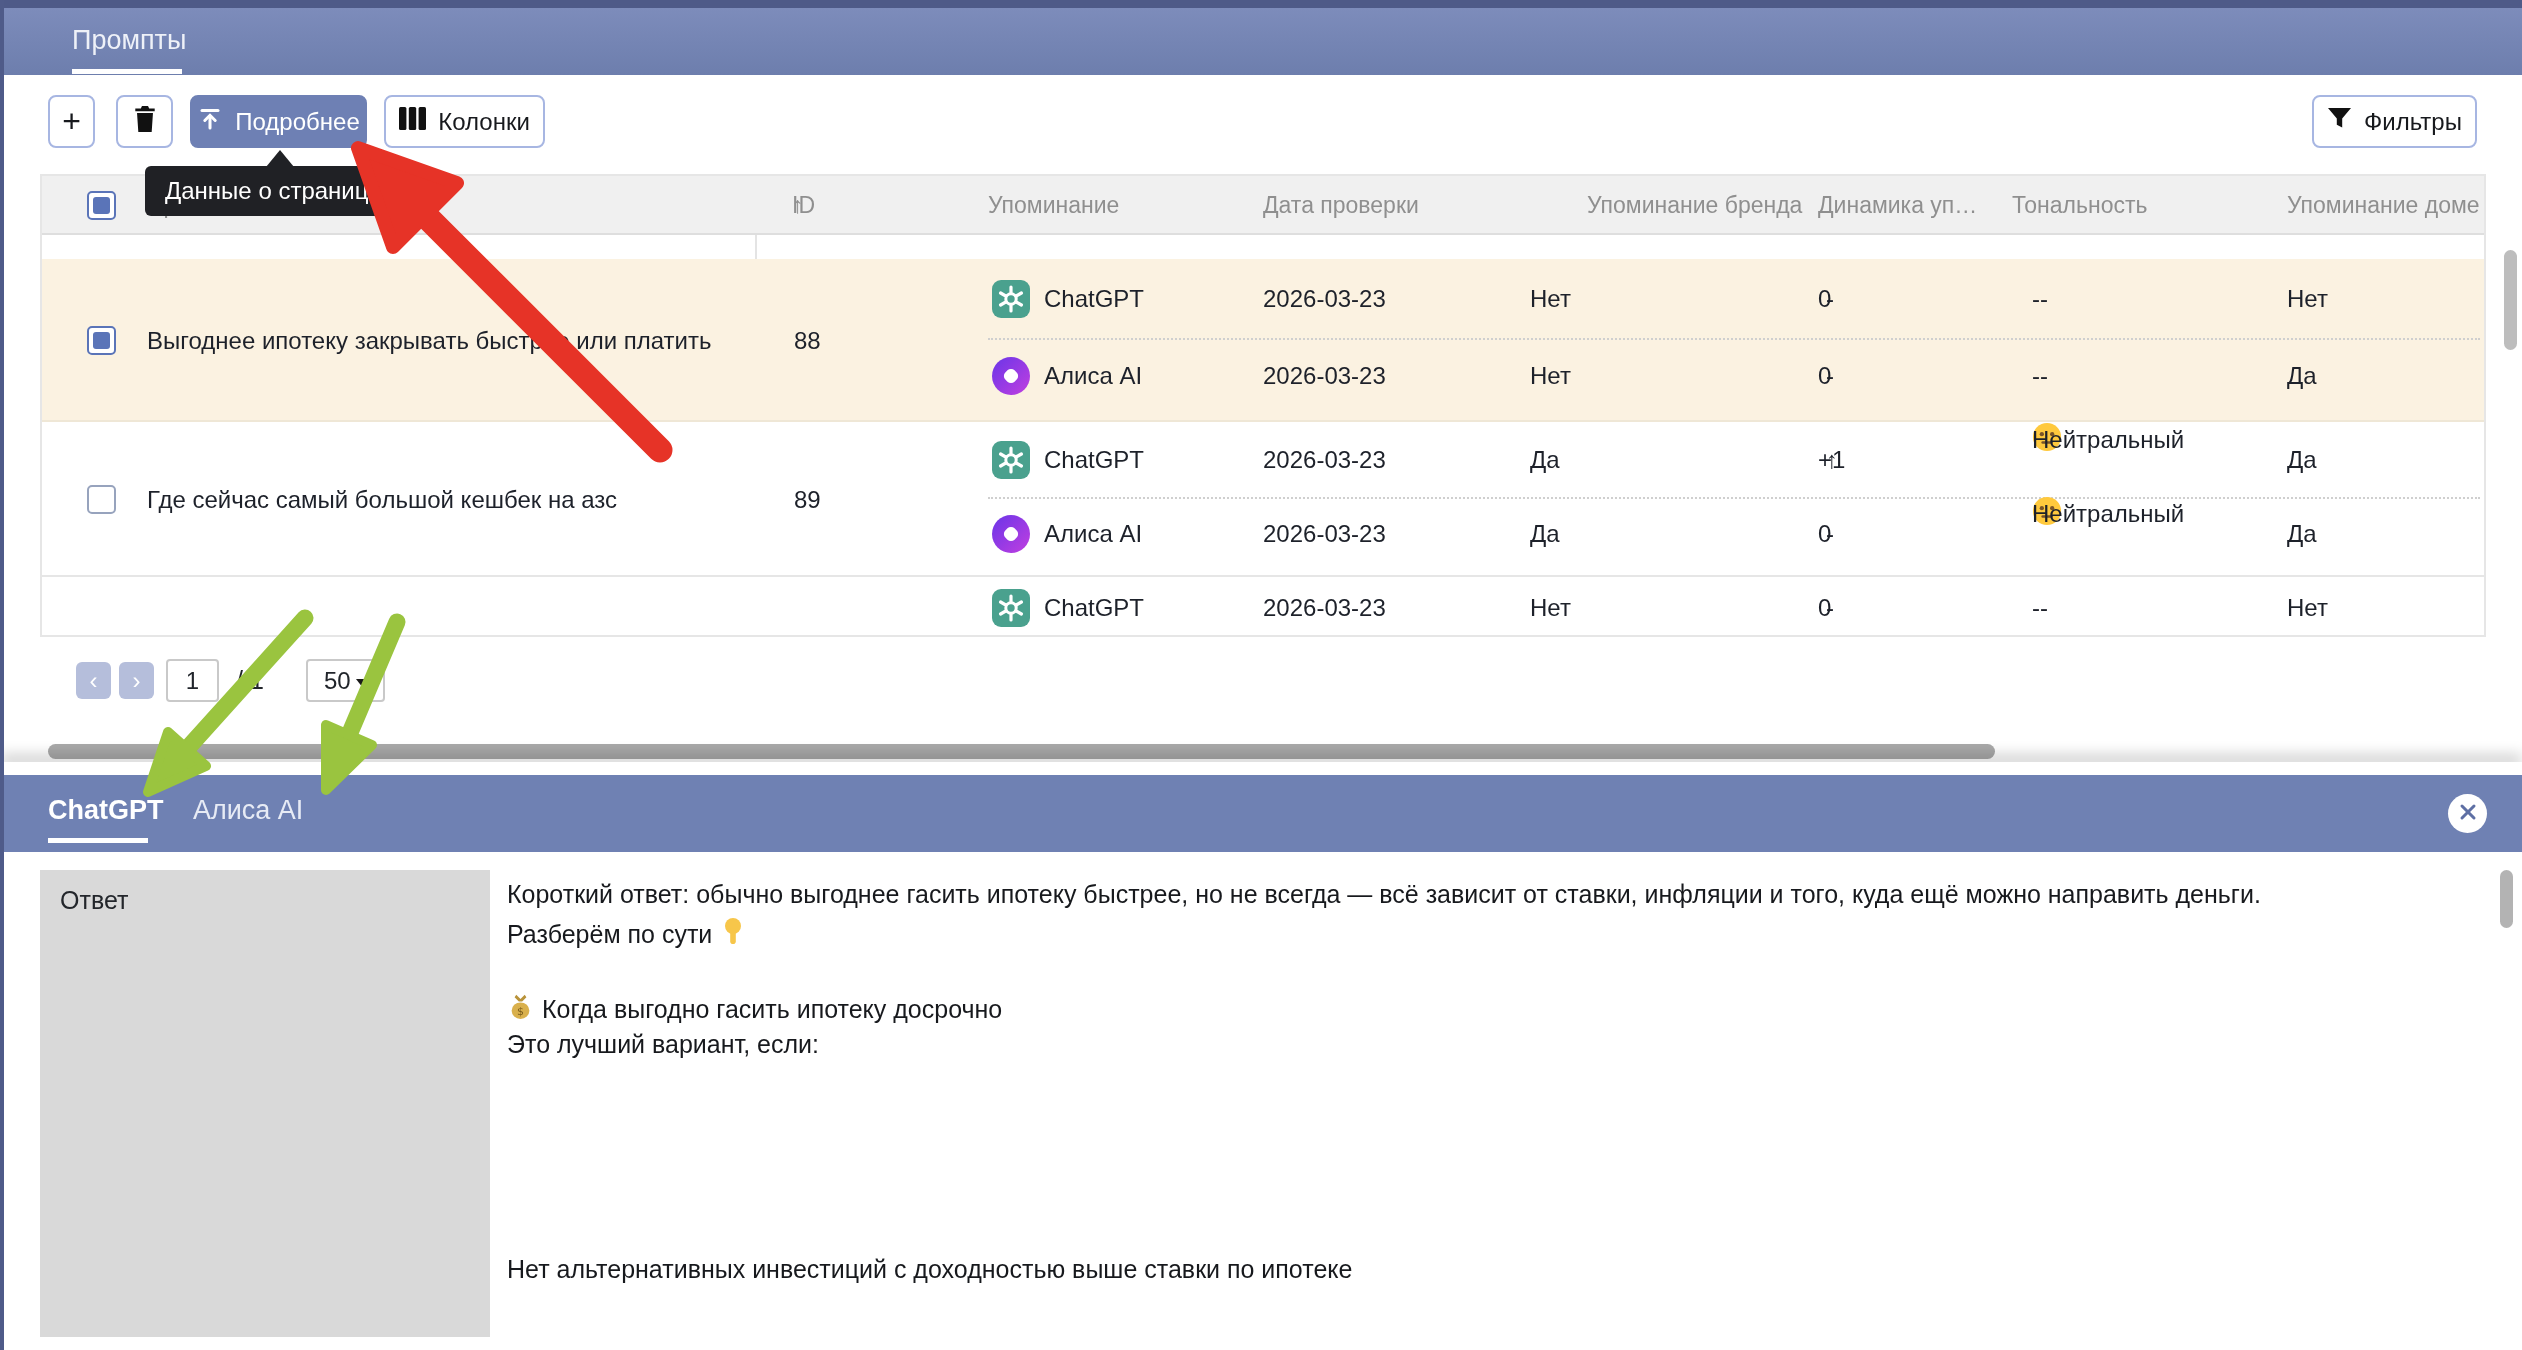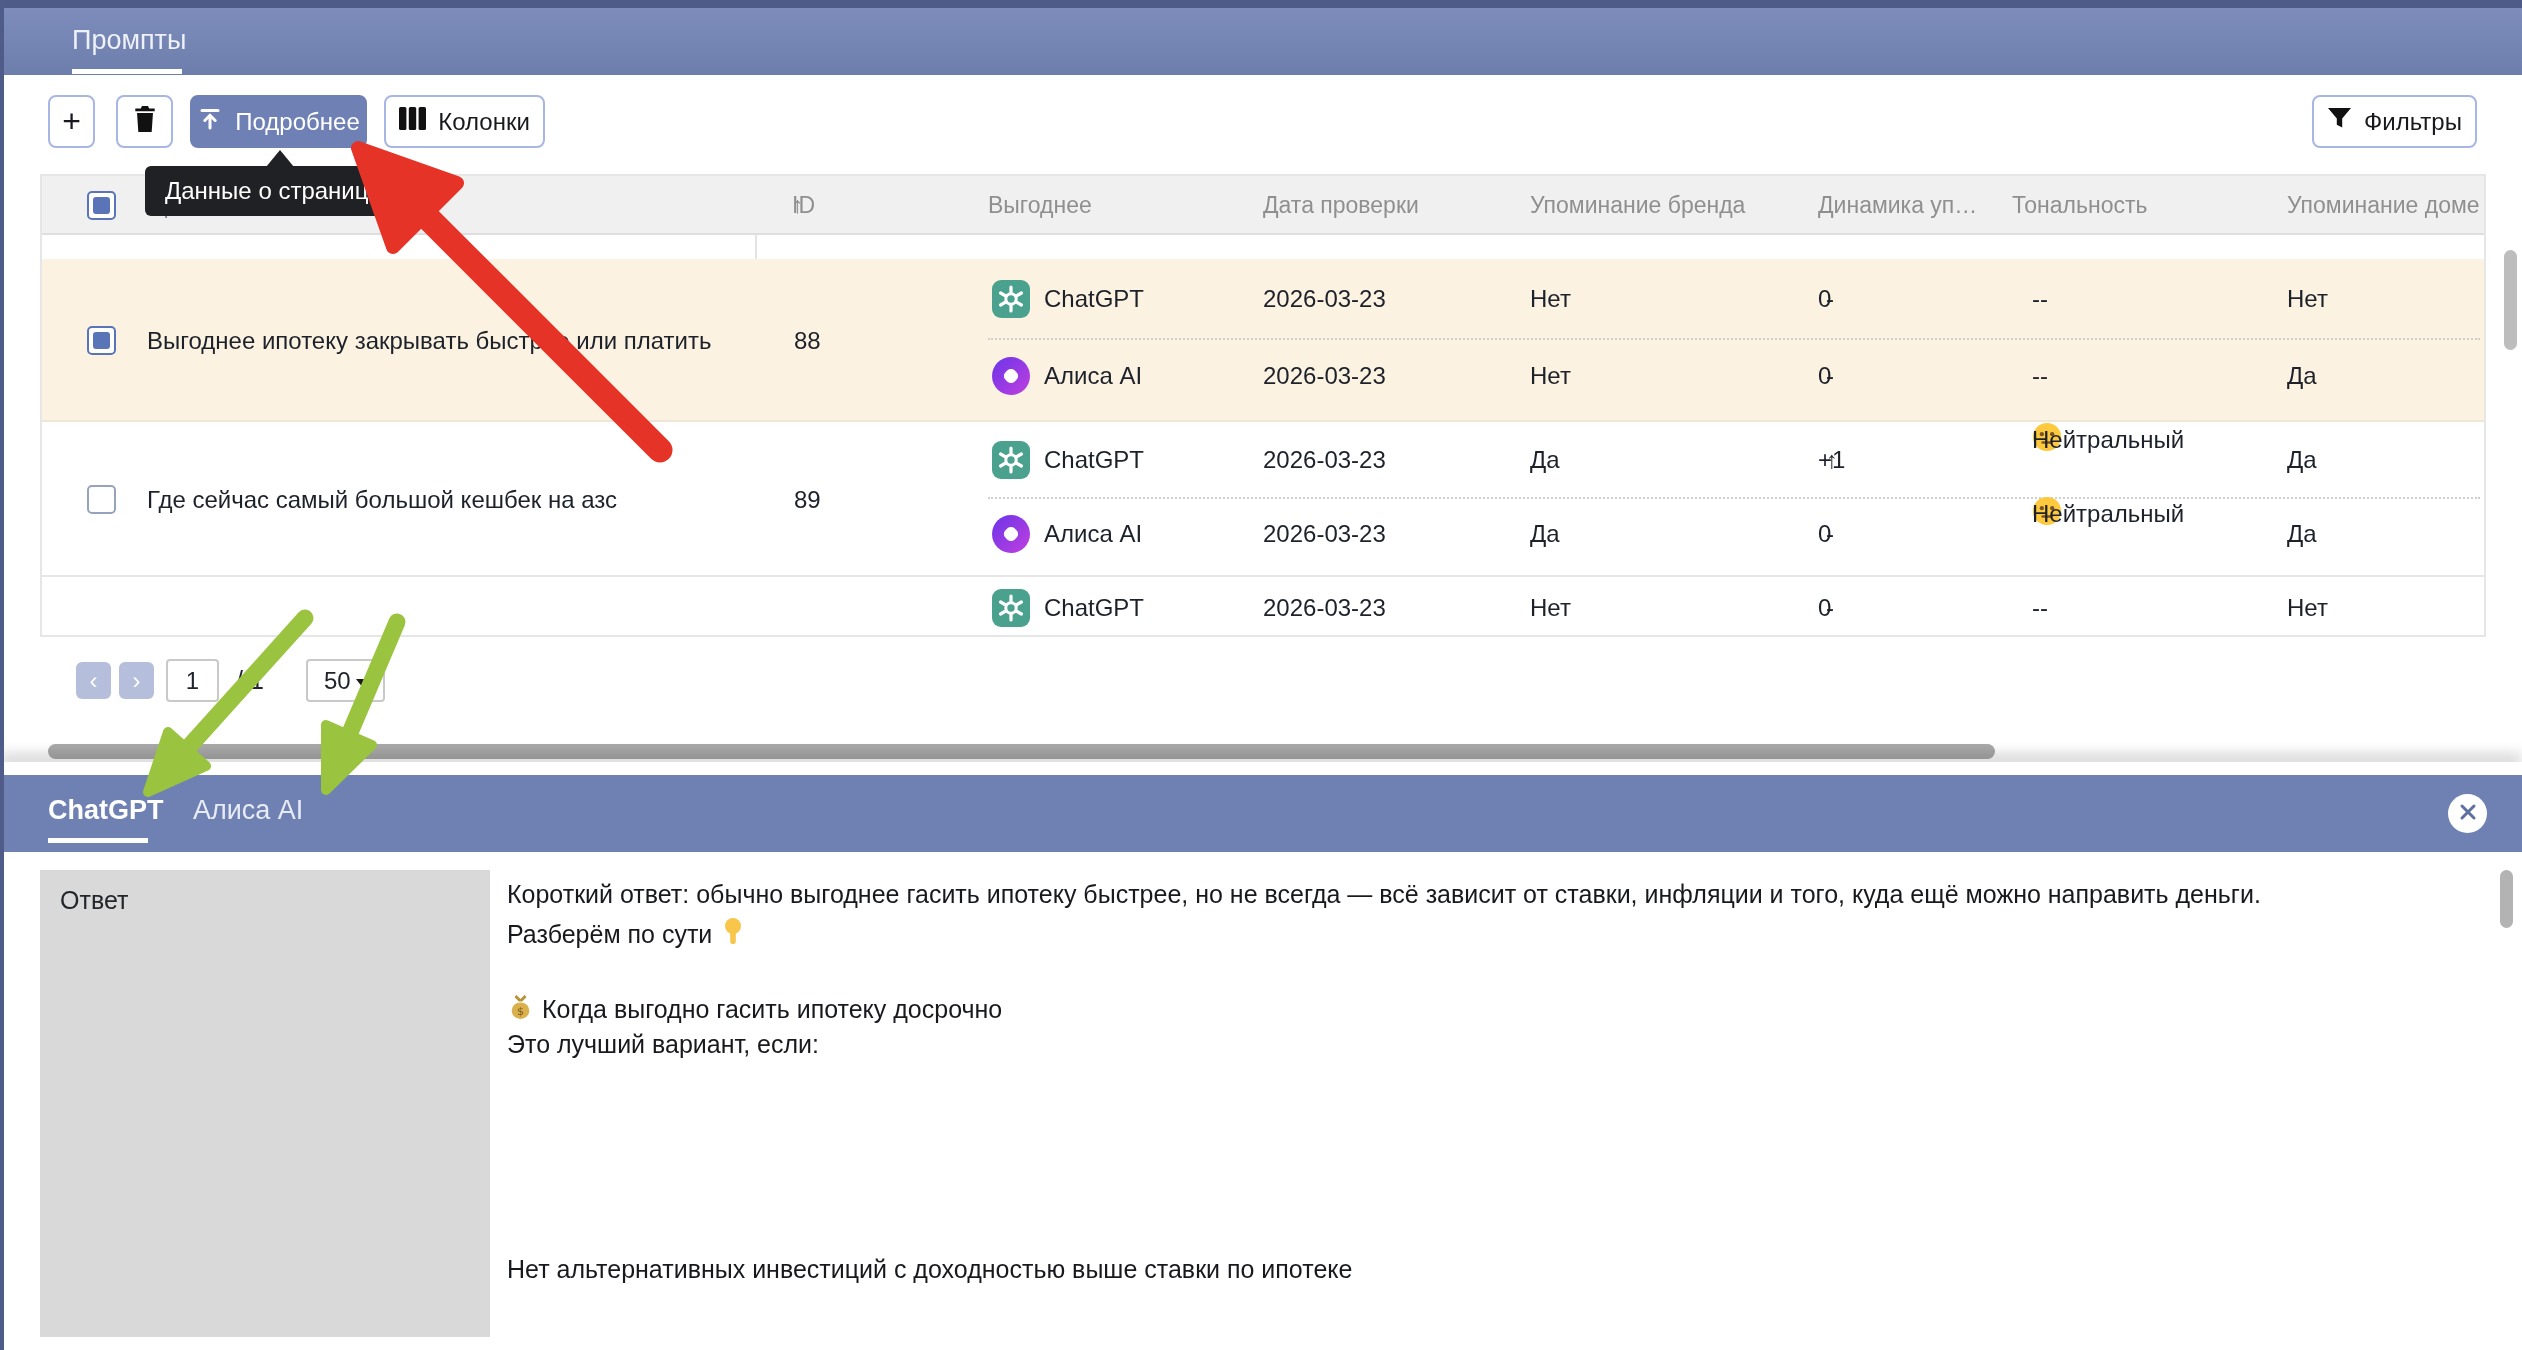--- a/index.html
+++ b/index.html
@@ -176,23 +176,23 @@
       <span style="left:45px; top:15px; line-height:normal;">
         <span class="checkbox" style="position:relative; display:block; left:0;">
             <span class="inner"></span>
           </span>
       </span>
       <span style="left:105px;">Промпт</span>
       <span style="left:750px;">
         <span>↑</span>
         <span>ID</span>
       </span>
-      <span style="left:946px;">Выгоднее</span>
+      <span style="left:946px;">Упоминание</span>
       <span style="left:1221px;">Дата проверки</span>
-      <span style="left:1488px;">Упоминание бренда</span>
+      <span style="left:1545px;">Упоминание бренда</span>
       <span style="left:1776px;">Динамика уп…</span>
       <span style="left:1970px;">Тональность</span>
       <span style="left:2245px;">Упоминание доме</span>
     </div>
 
     <div class="row row1">
       <span class="checkbox" style="top:67px;">
           <span class="inner"></span>
         </span>
       <span class="cell-fixed" style="left:105px; top:68px;">Выгоднее ипотеку закрывать быстрее или платить</span>

